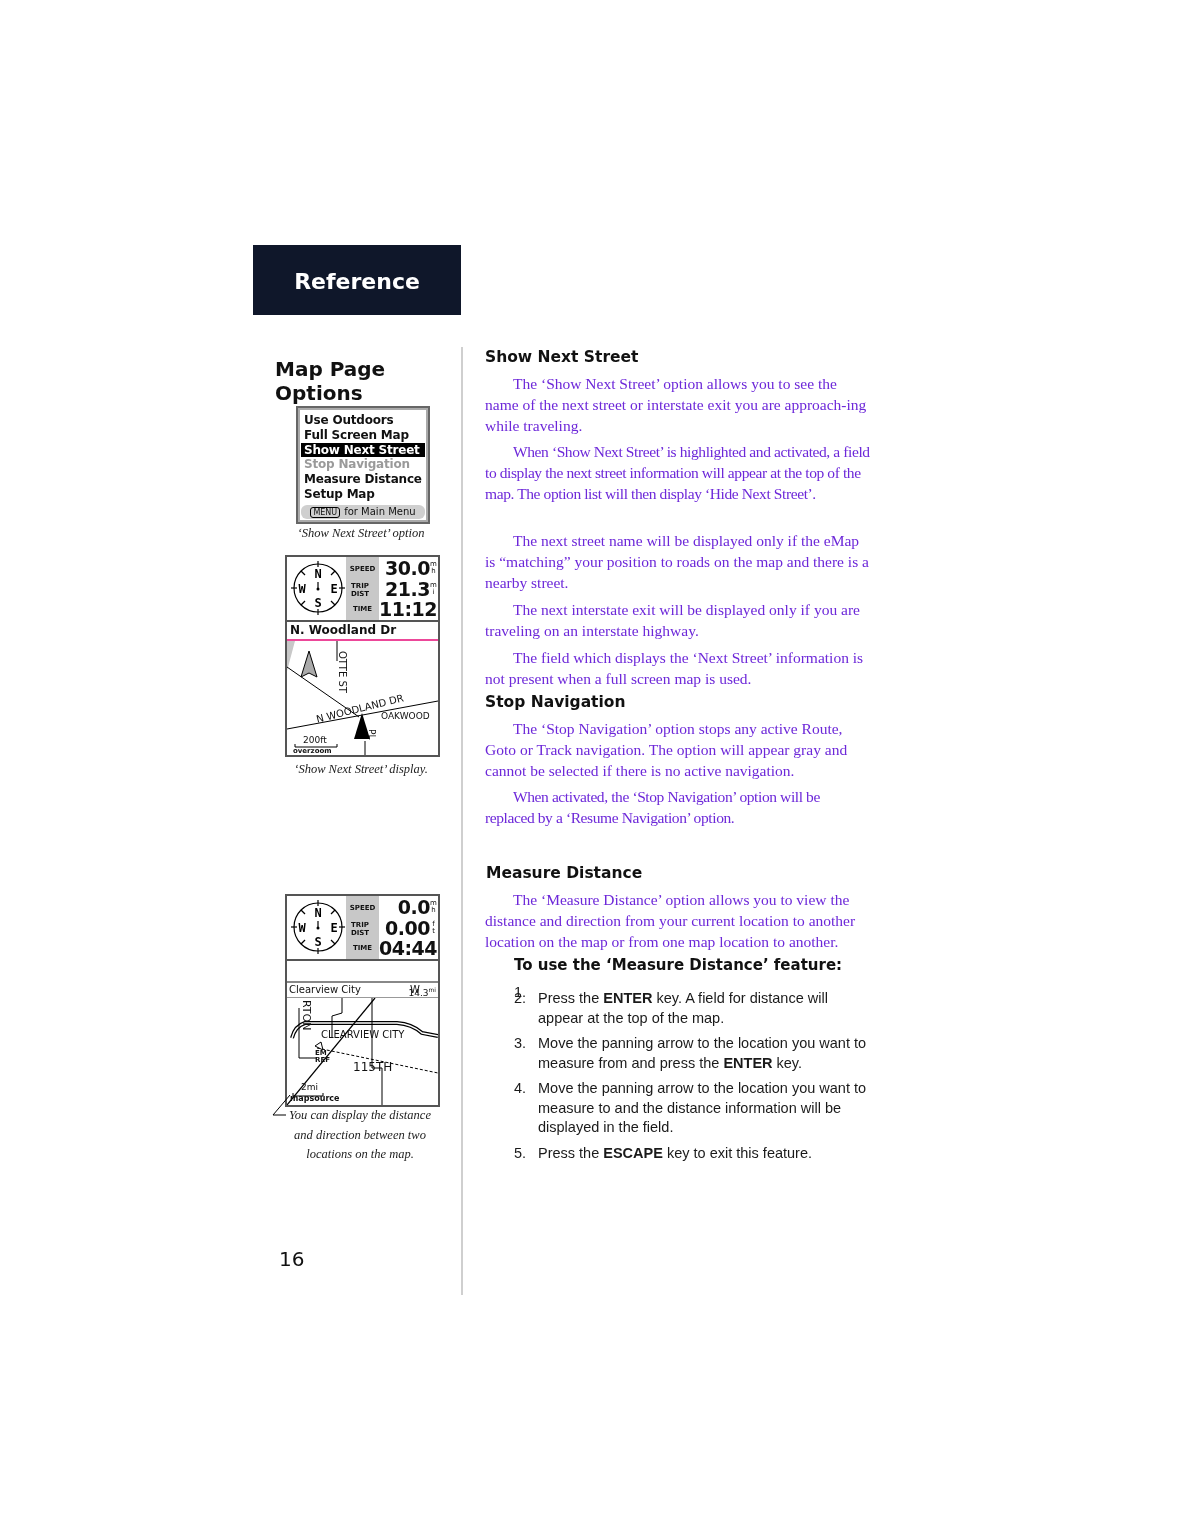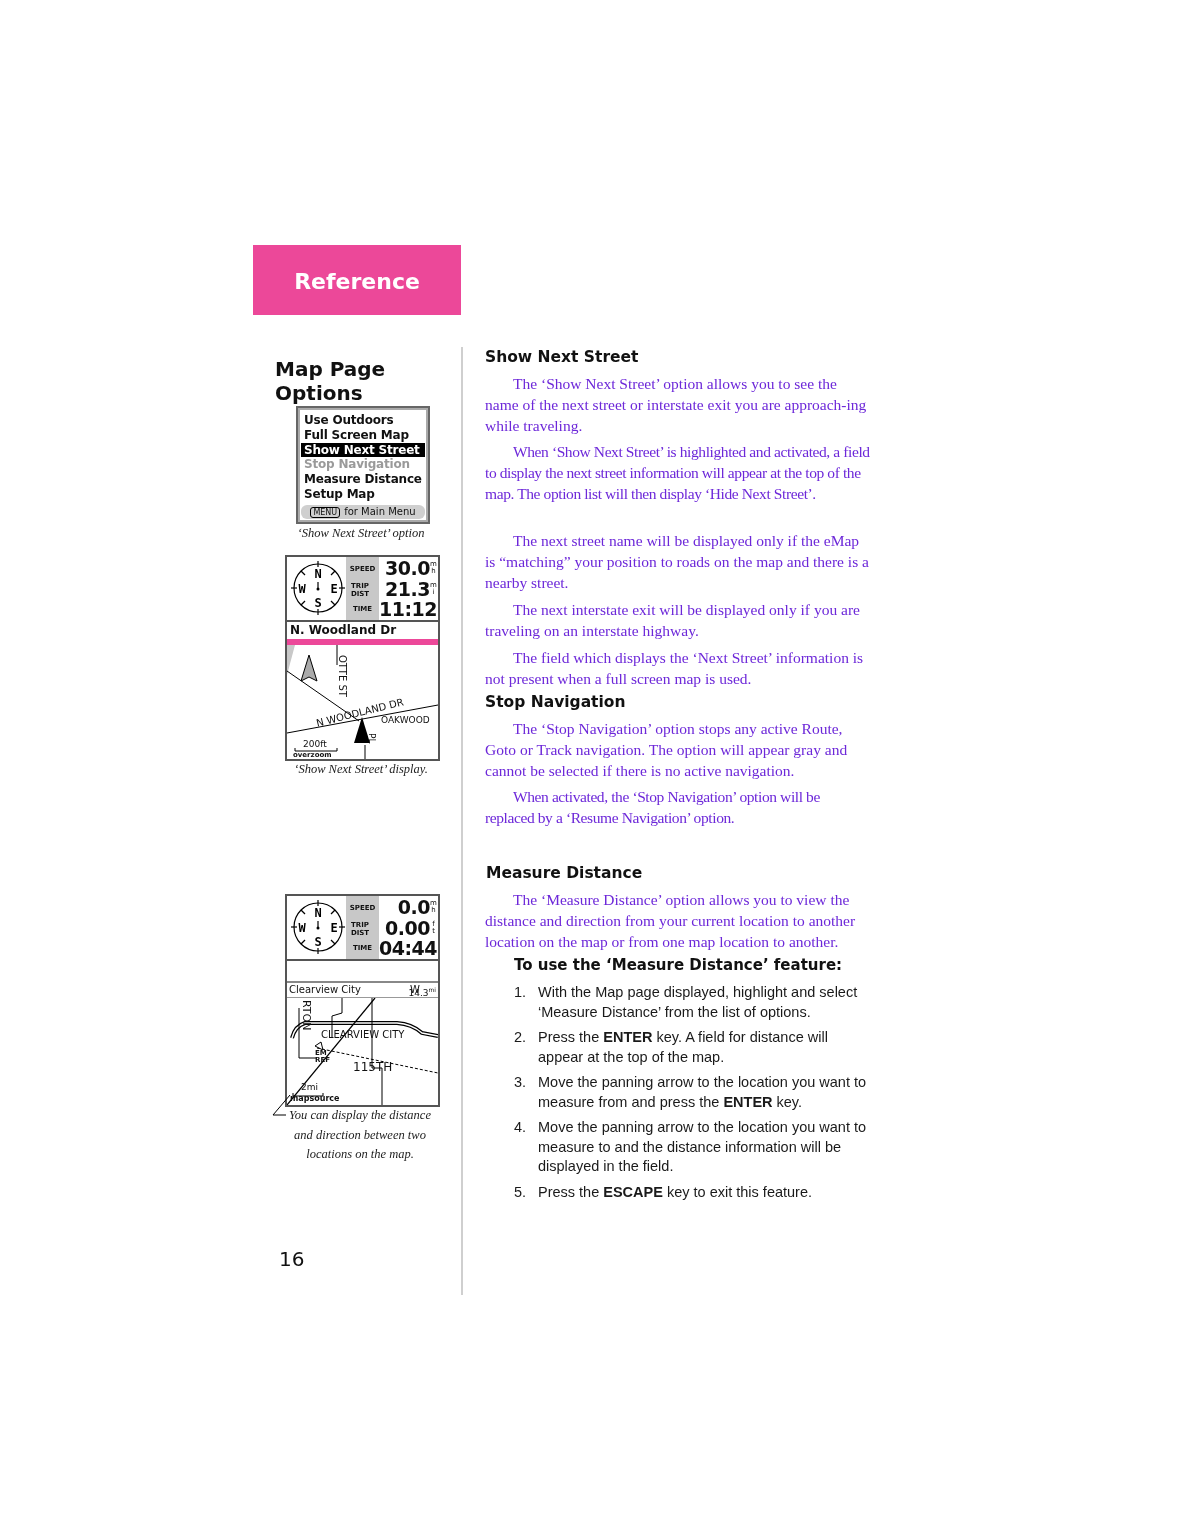--- a/index.html
+++ b/index.html
@@ -1,19 +1,19 @@
 <!DOCTYPE html>
 <html><head>
 <meta charset="utf-8">
 <style>
   html, body { margin:0; padding:0; background:#fff; }
   body { width:1190px; height:1540px; position:relative; overflow:hidden; color:#111;
          font-family:"Liberation Serif", serif; }
   .abs { position:absolute; }
-  .tab-header { left:253px; top:245px; width:208px; height:70px; background:#ec4899; }
+  .tab-header { left:253px; top:245px; width:208px; height:70px; background:#0f172a; }
   .tab-header span { position:absolute; left:0; right:0; top:24px; text-align:center; color:#fff;
         font-family:"DejaVu Sans", sans-serif; font-weight:bold; font-size:22px; }
   .side-title { left:275px; top:357px; width:170px; 
         font-family:"DejaVu Sans", sans-serif; font-weight:bold; font-size:20px; line-height:24px; }
   .divider { left:461px; top:347px; width:2px; height:948px; background:#cfcfcf; }
   .page-num { left:279px; top:1247px; font-family:"DejaVu Sans", sans-serif; font-size:20px; }
 
   
   .screen { border:2px solid #555; background:#fff; font-family:"DejaVu Sans Mono", monospace; }
   .menu-screen { left:296px; top:406px; width:130px; height:114px; border-color:#666; box-shadow: inset 0 0 0 2px #aaa; }
@@ -30,21 +30,21 @@
   .nav-screen { left:285px; top:555px; width:151px; }
   .nav-top { height:63px; position:relative; border-bottom:0; }
   .compass { position:absolute; left:3px; top:3px; width:56px; height:56px; }
   .field-labels { position:absolute; left:59px; top:0; width:33px; height:63px; background:#c8c8c8; }
   .field-labels div { position:absolute; left:0; width:33px; text-align:center;
         font-family:"DejaVu Sans", sans-serif; font-size:7px; font-weight:bold; line-height:8px; }
   .field-values { position:absolute; left:93px; right:0; top:0; height:48px; }
   .field-values div { position:absolute; right:8px; font-family:"DejaVu Sans", sans-serif;
         font-weight:bold; font-size:19px; line-height:20px; letter-spacing:-0.5px; }
   .unit { position:absolute; right:1px; font-family:"DejaVu Sans", sans-serif; font-size:7px; line-height:7px; width:7px; text-align:center; }
-  .street-bar { height:17px; border-top:2px solid #555; border-bottom:6px solid #ec4899; font-family:"DejaVu Sans", sans-serif;
+  .street-bar { height:17px; border-top:2px solid #555; border-bottom:2px solid #ec4899; font-family:"DejaVu Sans", sans-serif;
         font-weight:bold; font-size:12px; line-height:17px; padding-left:3px; }
   .map-area { position:relative; height:115px; overflow:hidden; }
   .map-area svg { position:absolute; left:0; top:0; }
   .map-label { position:absolute; font-family:"DejaVu Sans", sans-serif; font-size:9px; white-space:nowrap; }
 
   .nav-screen2 { left:285px; top:894px; width:151px; }
   .blank-bar { height:20px; border-top:2px solid #555; border-bottom:2px solid #888; }
   .dist-bar { height:14px; font-family:"DejaVu Sans", sans-serif; font-size:10px; line-height:14px; padding-left:2px; position:relative; border-bottom:1px solid #999; }
   h2.sec { position:absolute; margin:0; font-family:"DejaVu Sans", sans-serif; font-weight:bold; font-size:15.5px; }
   p.body { position:absolute; margin:0; font-size:15.5px; line-height:20.8px; text-indent:28px; width:385px; color:#6d28d9; }
@@ -227,20 +227,20 @@
 
 <h2 class="sec" style="left:485px; top:693px;">Stop Navigation</h2>
 <p class="body" style="left:485px; top:719px;">The ‘Stop Navigation’ option stops any active Route, Goto or Track navigation. The option will appear gray and cannot be selected if there is no active navigation.</p>
 <p class="body" style="left:485px; top:787px; letter-spacing:-0.4px;">When activated, the ‘Stop Navigation’ option will be replaced by a ‘Resume Navigation’ option.</p>
 
 <h2 class="sec" style="left:486px; top:864px;">Measure Distance</h2>
 <p class="body" style="left:485px; top:890px;">The ‘Measure Distance’ option allows you to view the distance and direction from your current location to another location on the map or from one map location to another.</p>
 <h3 class="sub" style="left:514px; top:956px;">To use the ‘Measure Distance’ feature:</h3>
 
 <ol class="steps" style="left:514px; top:983px;">
-  <li><span class="n">1.</span><span>With the Map page displayed, highlight and select ‘Measure Distance’ from the list of options.</span></li>
+  <li><span class="n">1.</span></li>
   <li><span class="n">2.</span><span>Press the </span><b>ENTER</b><span> key. A field for distance will appear at the top of the map.</span></li>
   <li><span class="n">3.</span><span>Move the panning arrow to the location you want to measure from and press the </span><b>ENTER</b><span> key.</span></li>
   <li><span class="n">4.</span><span>Move the panning arrow to the location you want to measure to and the distance information will be displayed in the field.</span></li>
   <li><span class="n">5.</span><span>Press the </span><b>ESCAPE</b><span> key to exit this feature.</span></li>
 </ol>
 
 <div class="abs page-num">16</div>
 
 </body></html>

